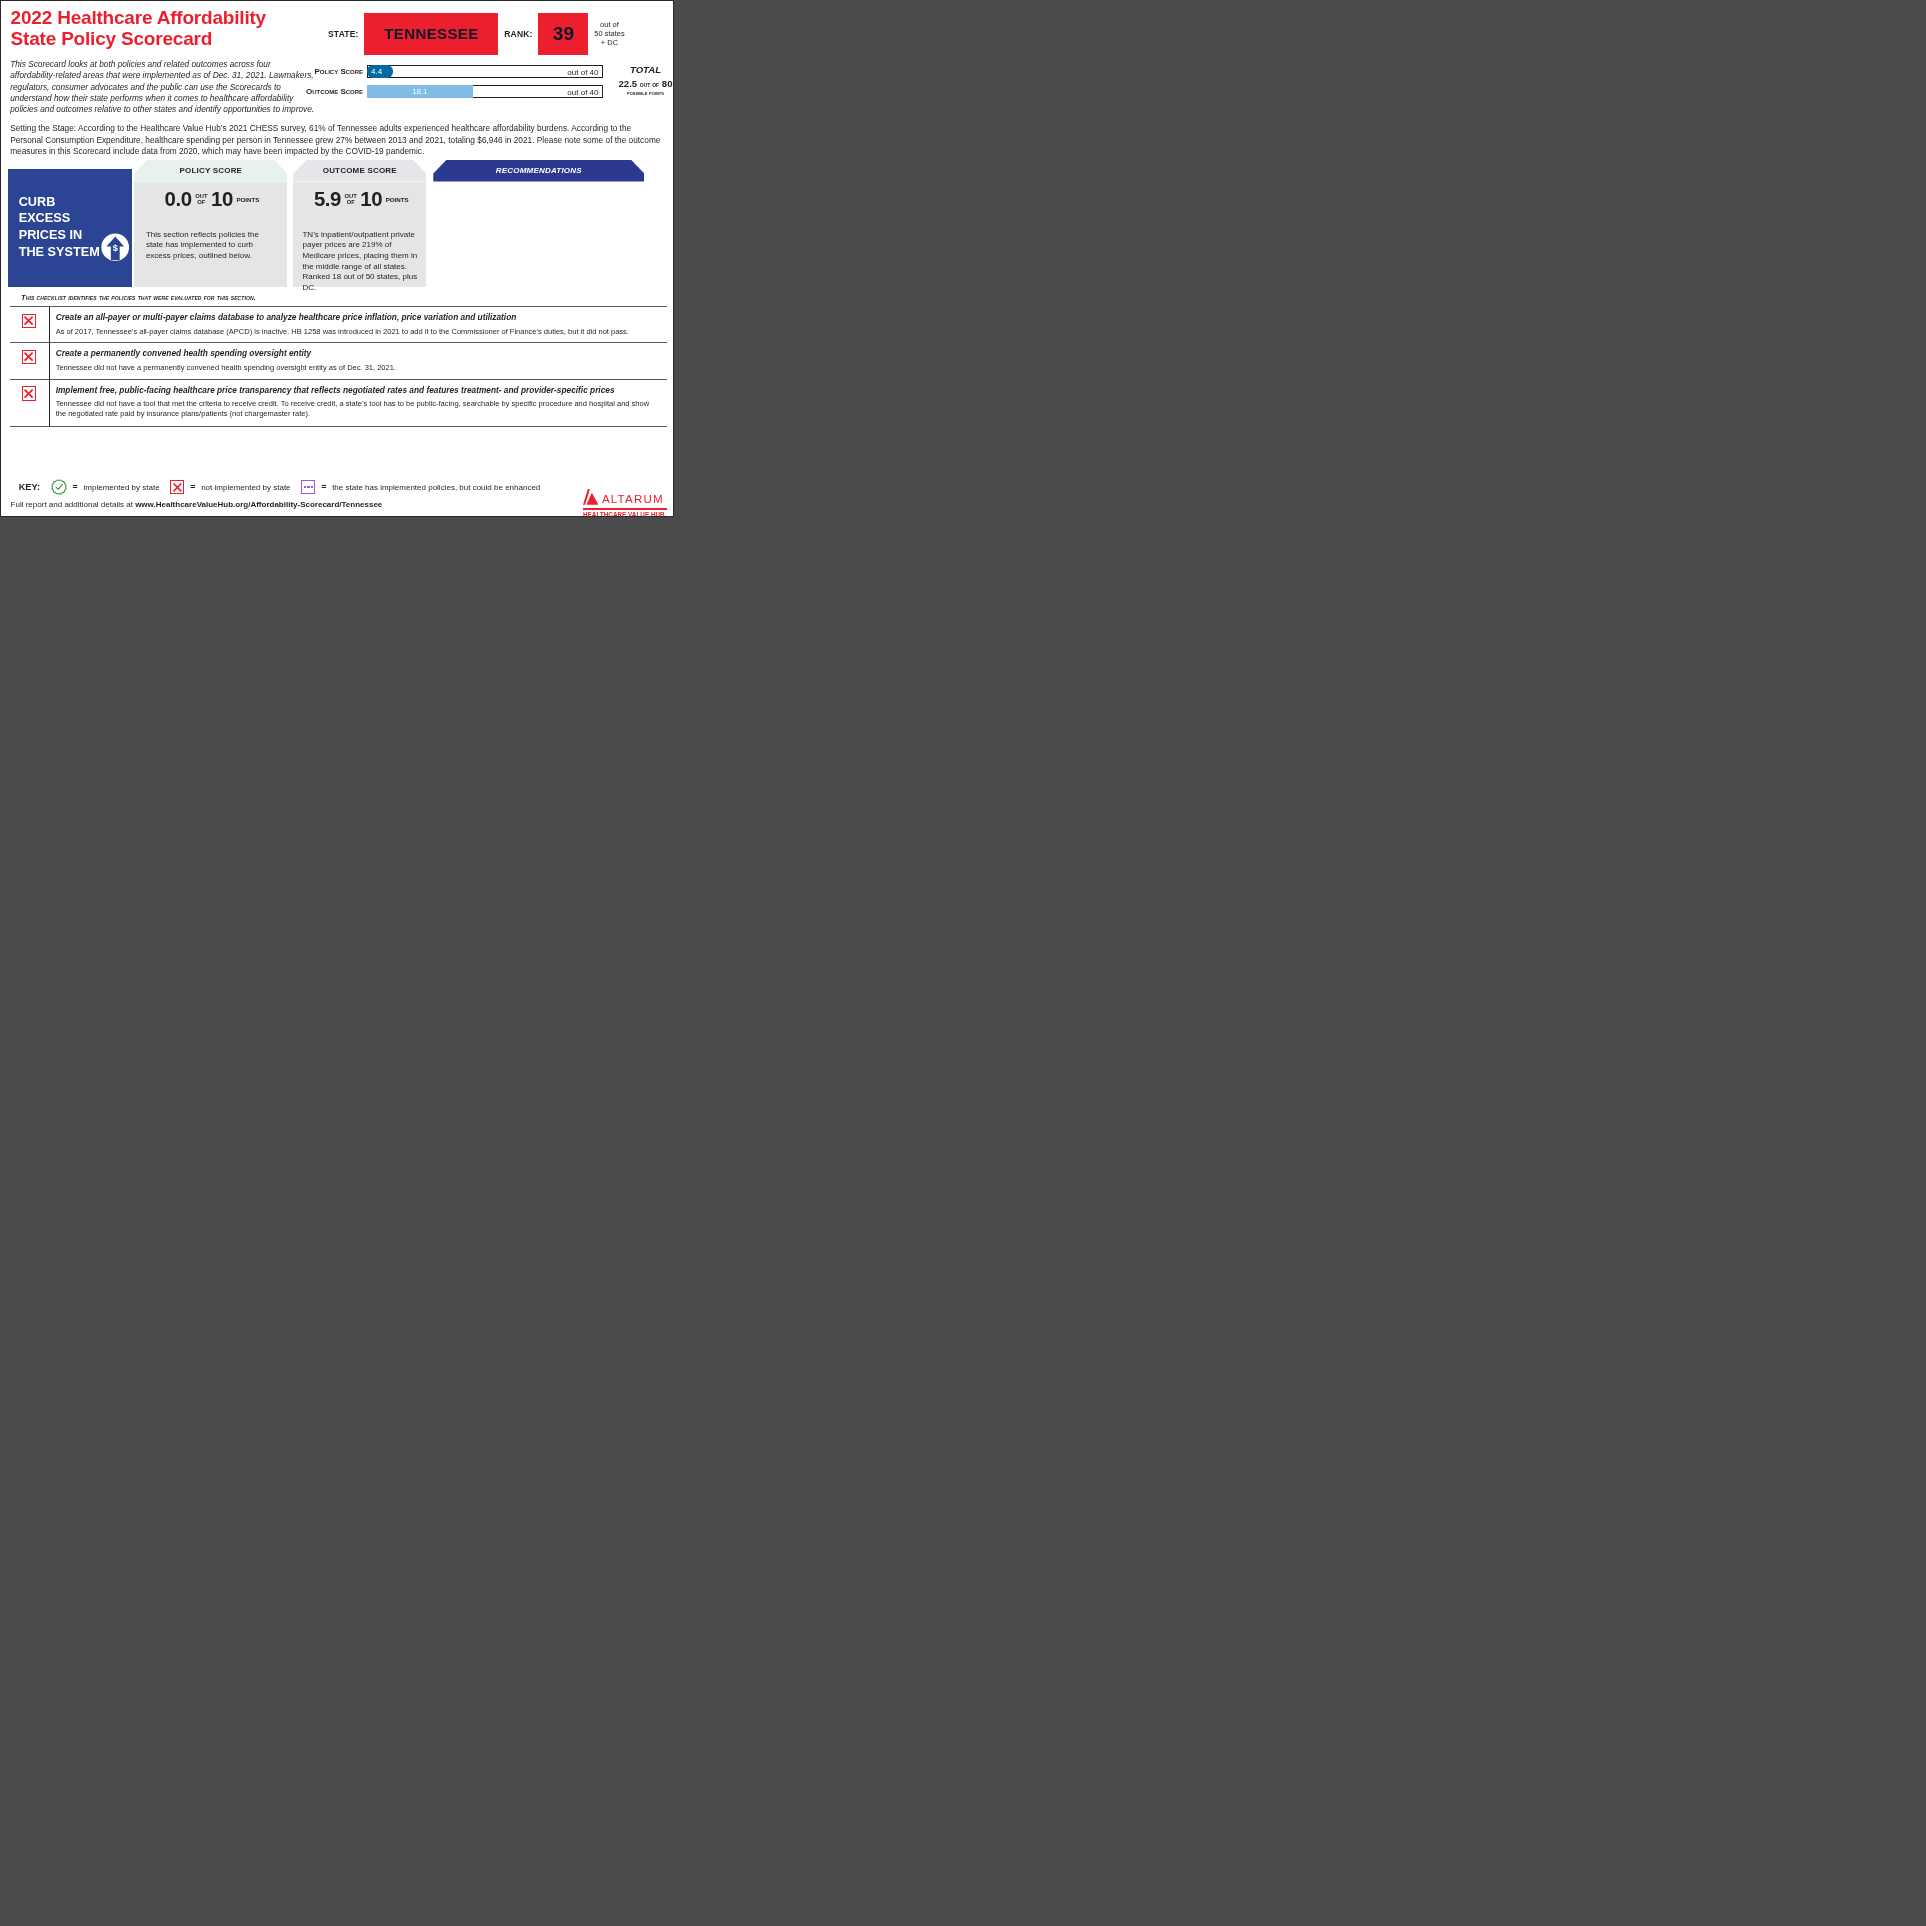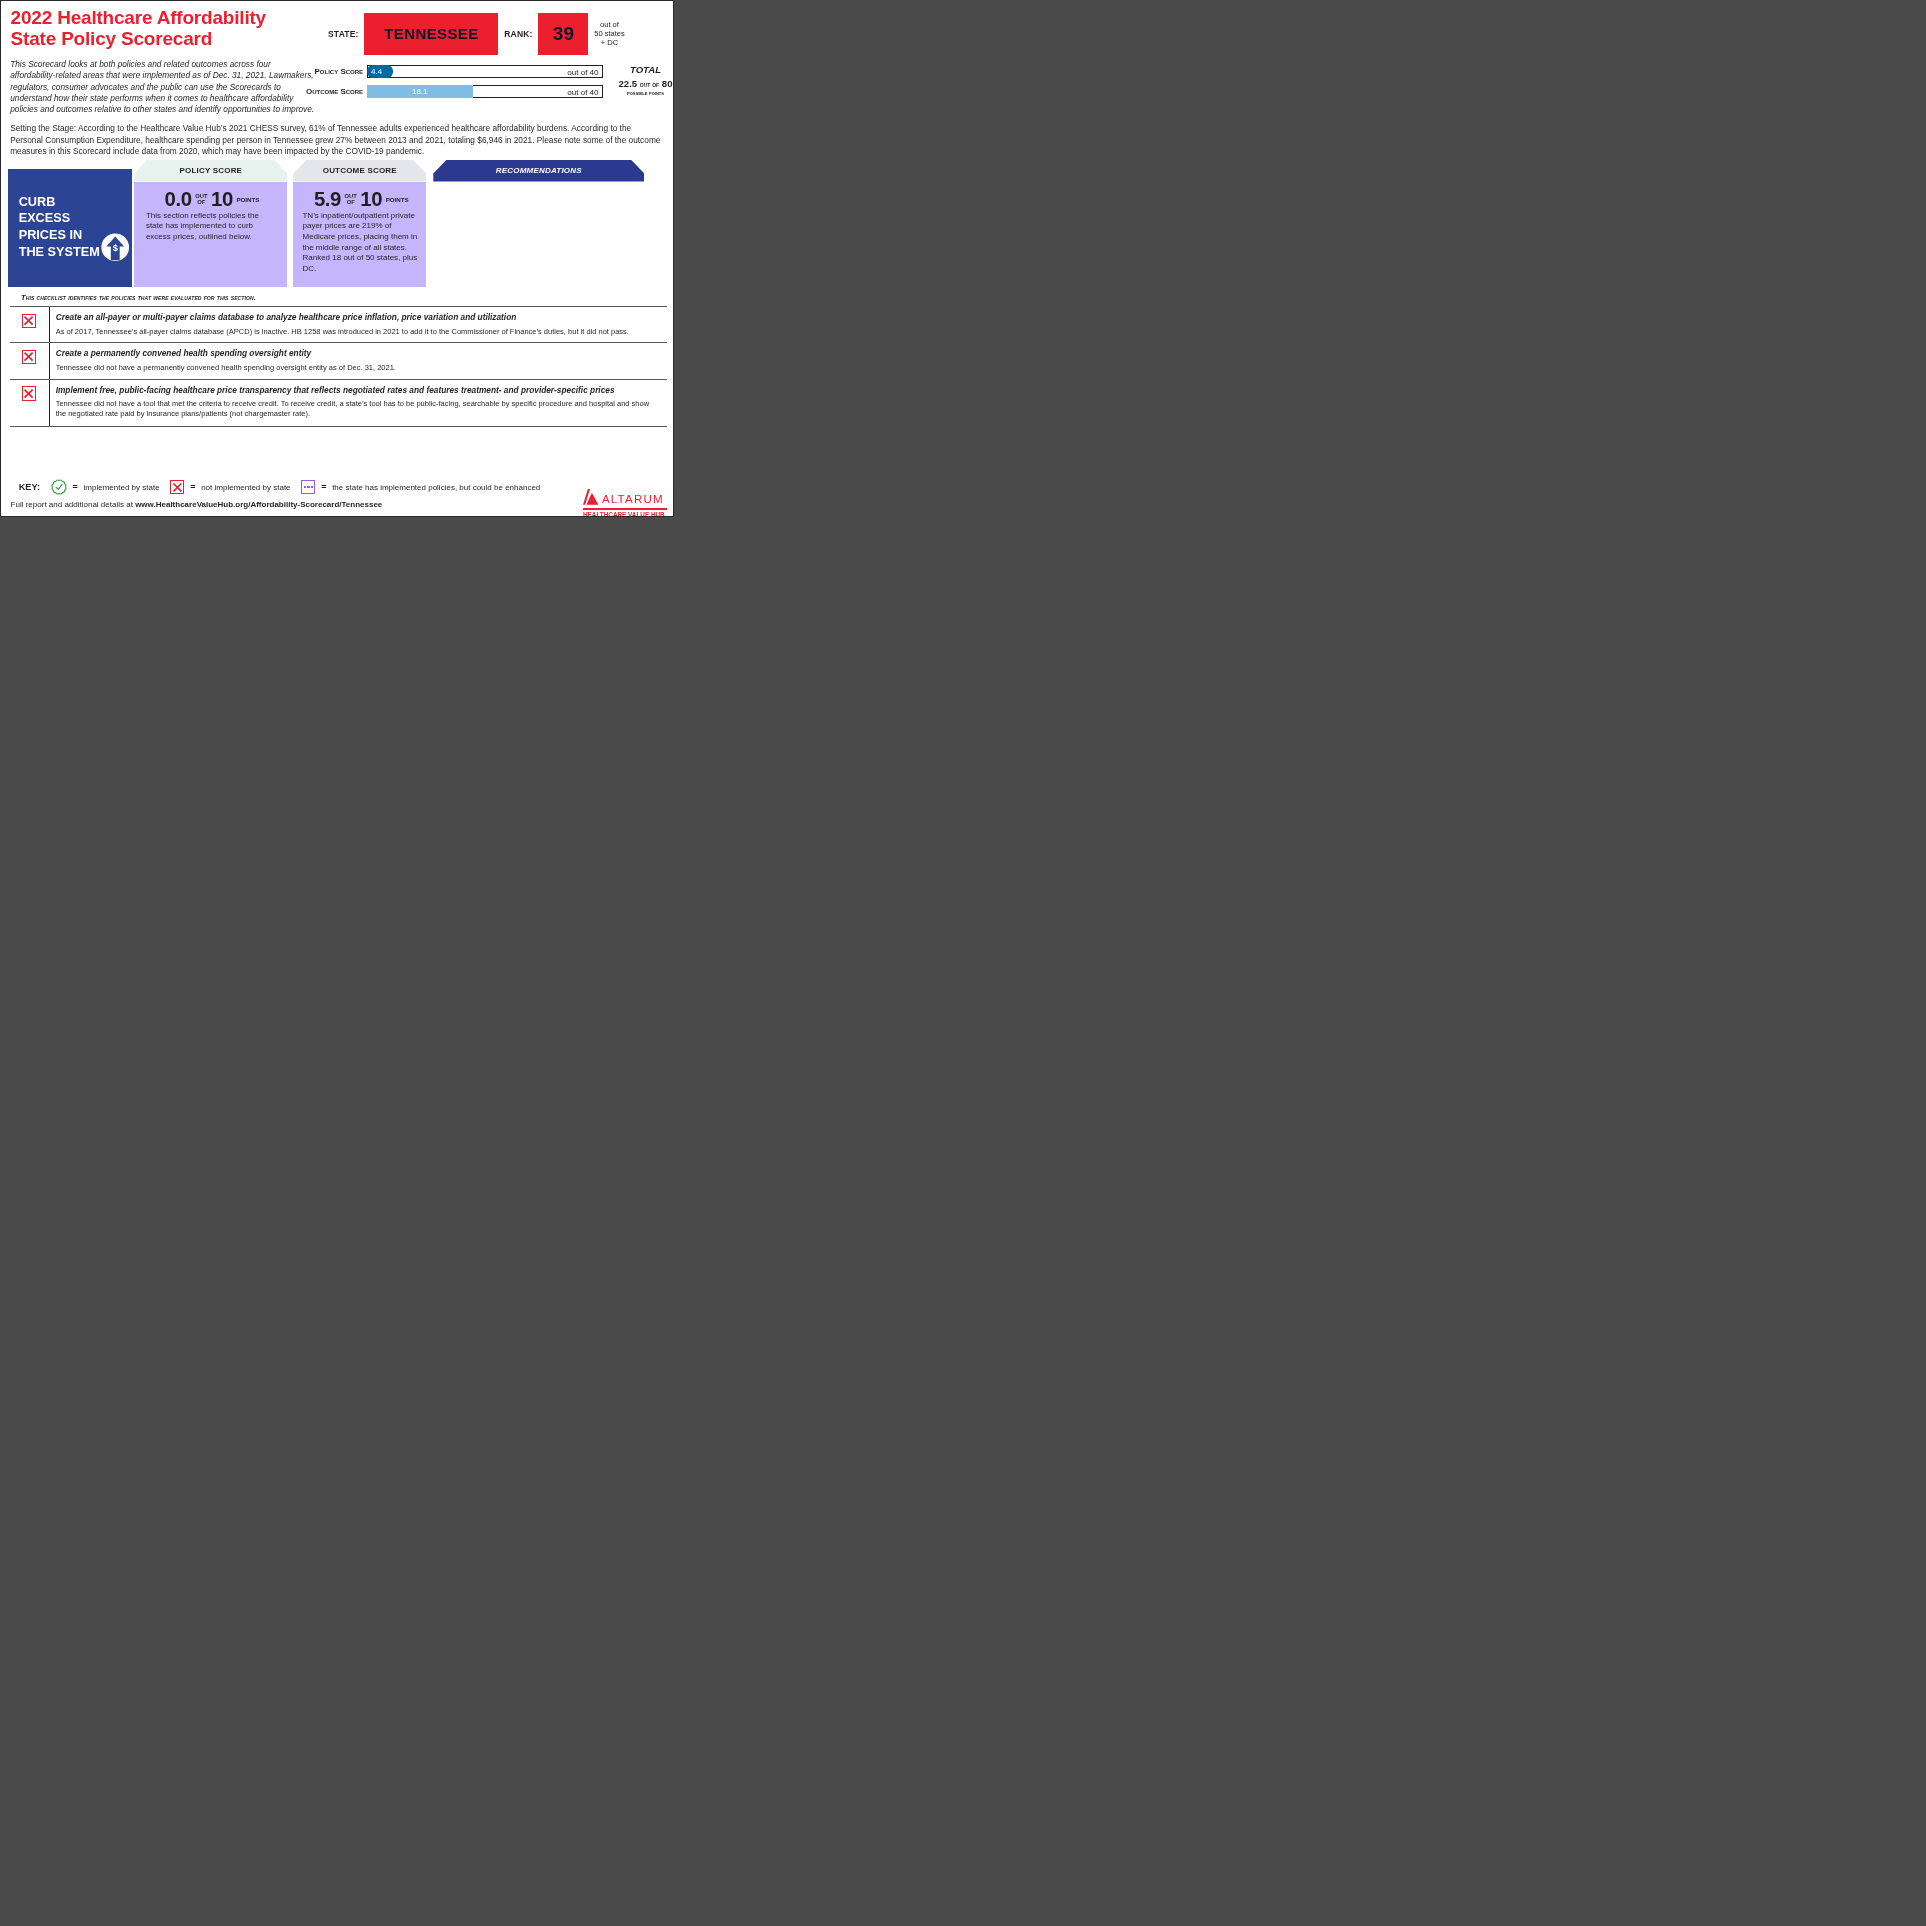--- a/index.html
+++ b/index.html
@@ -47,32 +47,32 @@
                  font-size:12.7px; font-weight:700; line-height:1.33; }
   .moneyicon { position:absolute; right:3.1px; top:64px; width:28.5px; height:28.5px; }
 
   .colhead { position:absolute; top:0; height:21.6px; display:flex; align-items:center; justify-content:center;
              font-weight:700; font-size:8px; letter-spacing:0.2px;
              clip-path: polygon(13px 0, calc(100% - 13px) 0, 100% 62%, 100% 100%, 0 100%, 0 62%); }
   .ch-policy  { left:126px; width:153px; background:#e7f1ee; }
   .ch-outcome { left:285px; width:133px; background:#e5e6eb; }
   .ch-reco    { left:425px; width:211px; background:#2b3990; color:#fff; font-style:italic; }
 
-  .colbody { position:absolute; top:21.6px; height:105px; background:#c4b5fd; }
+  .colbody { position:absolute; top:21.6px; height:105px; background:#e5e5e5; }
   .cb-policy  { left:126px; width:153px; padding:6.2px 9.2px 0 11.6px; }
   .cb-outcome { left:285px; width:133px; padding:6.2px 6.2px 0 9.2px; }
   .cb-reco    { left:425px; width:217px; background:#dedded; display:flex; align-items:center;
                 padding:0 25px 0 17.7px;
                 clip-path: polygon(0 0, 211px 0, 100% 45%, 211px 100%, 0 100%); }
   .scoreline { display:flex; align-items:center; justify-content:center; gap:3.5px; }
   .score-big { font-size:20.4px; font-weight:700; letter-spacing:-0.4px; }
   .score-outof { display:flex; flex-direction:column; font-size:5.8px; font-weight:700;
                  line-height:1.05; text-align:center; }
   .score-pts { font-size:6.2px; font-weight:700; }
-  .coldesc { margin-top:0; font-size:8px; line-height:1.33; }
+  .coldesc { margin-top:19px; font-size:8px; line-height:1.33; }
   .recotext { font-size:8.7px; font-weight:700; font-style:italic; line-height:1.52; }
 
   
   .chkintro { position:absolute; left:20px; top:292px; font-style:italic; font-variant:small-caps;
               font-weight:600; font-size:7.5px; letter-spacing:0.1px; }
   .checklist { position:absolute; left:8.5px; top:305px; width:657px; border-top:1.5px solid #57585a; }
   .chk-row { display:flex; border-bottom:1.2px solid #57585a; }
   .chk-icon-cell { width:39px; flex:none; display:flex; justify-content:center; padding-top:6.5px; }
   .xbox { width:14.3px; height:14.3px; border:1.5px solid #ec1f2f; display:flex; align-items:center;
           justify-content:center; background:#fff; flex:none; }

